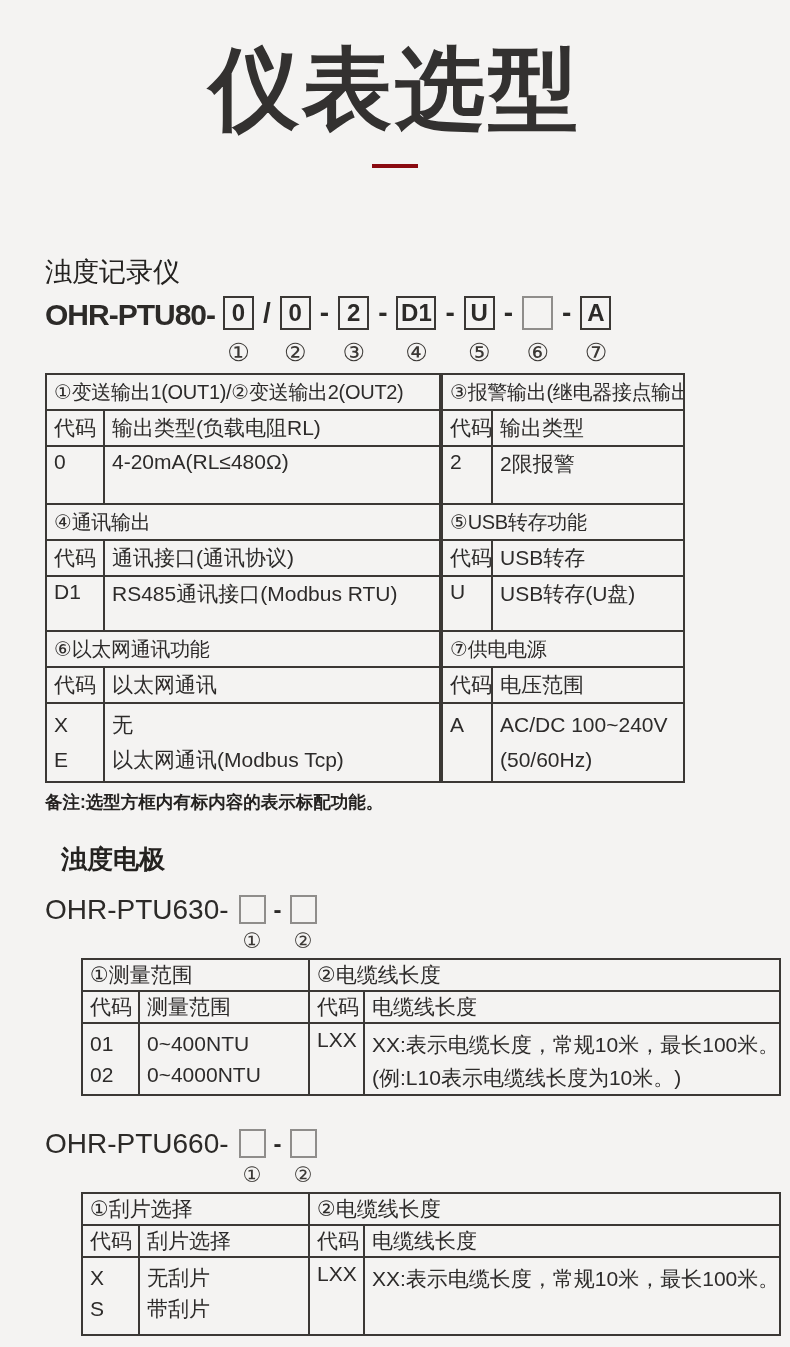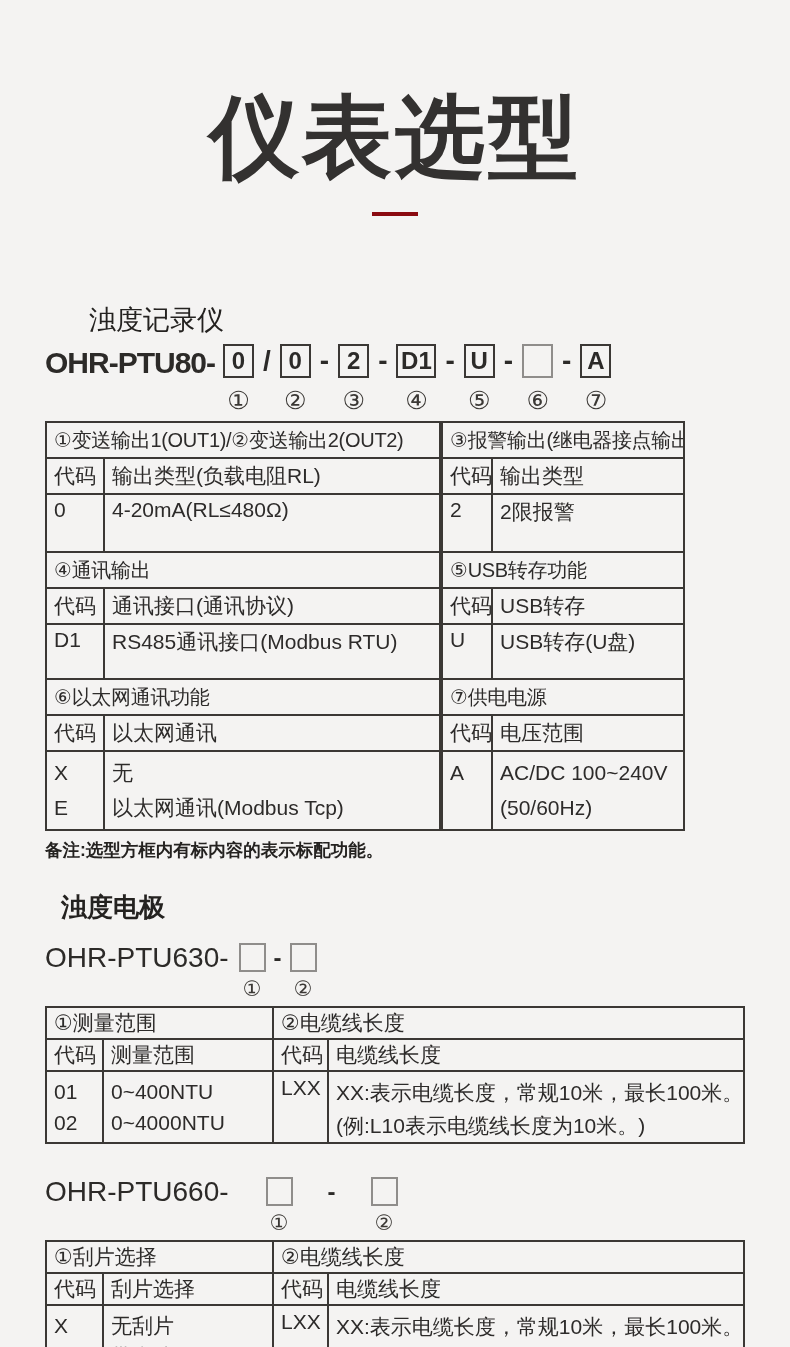--- a/index.html
+++ b/index.html
@@ -5,28 +5,28 @@
   html,body{margin:0;padding:0;}
   body{
     width:790px;height:1347px;overflow:hidden;
     background:#f4f3f2;color:#2d2b2a;
     font-family:"Liberation Sans","DejaVu Sans",sans-serif;
   }
   .content{width:700px;margin:0 auto;}
 
   
   .title{
-    margin-top:92px;text-align:center;
+    margin-top:44px;text-align:center;
     font-size:90px;line-height:1;font-weight:bold;
     color:#333130;letter-spacing:3px;
   }
   .title-underline{width:46px;height:4px;background:#8a0a10;margin:30px auto 0;}
 
   
-  .recorder-title{margin-top:86px;font-size:27px;color:#242220;margin-left:44px;}
+  .recorder-title{margin-top:86px;font-size:27px;color:#242220;}
   .electrode-title{margin-top:28px;margin-left:16px;font-size:26px;font-weight:bold;color:#242220;}
 
   
   .model-line{display:flex;align-items:flex-start;margin-top:6px;}
   .model-prefix{
     font-size:30px;font-weight:bold;letter-spacing:-1px;
     line-height:37px;margin-right:8px;white-space:nowrap;color:#2c2a28;
   }
   .slot{display:inline-flex;flex-direction:column;align-items:center;}
   .box{
@@ -61,37 +61,37 @@
   .t1-right col.c-code{width:50px;}
   tr.r-sec td{height:34px;font-size:20px;font-weight:500;letter-spacing:-0.3px;}
   tr.r-col td{height:34px;}
   tr.r-data td{vertical-align:top;padding-top:3px;}
   tr.r-d1 td{height:53px;}
   tr.r-d2 td{height:50px;}
   tr.r-d3 td{height:74px;}
   tr.r-data div{line-height:35px;height:35px;}
 
   
-  .t23{width:700px;margin-top:6px;}
+  .t23{width:700px;margin-top:6px;margin-left:36px;}
   .t23 col.c1{width:57px;}
   .t23 col.c2{width:170px;}
   .t23 col.c3{width:55px;}
   .t23 td{font-size:19px;}
   tr.r-sec2 td{height:30px;font-weight:500;}
   tr.r-col2 td{height:30px;}
   tr.r-data2 td{vertical-align:top;padding-top:4px;}
   .t2 tr.r-data2 td{height:64px;}
   .t3 tr.r-data2 td{height:72px;}
   tr.r-data2 div{line-height:31px;height:31px;}
   tr.r-data2 td.desc-r div{line-height:33px;height:33px;}
 
   
   .note{margin-top:7px;font-size:17.5px;font-weight:bold;color:#242220;}
   .m630{margin-top:18px;}
-  .m660{margin-top:33px;gap:27px;}
+  .m660{margin-top:33px;}
 </style>
 </head>
 <body>
 
 <div class="content">
 
   <div class="title">仪表选型</div>
   <div class="title-underline"></div>
 
   <div class="recorder-title">浊度记录仪</div>

